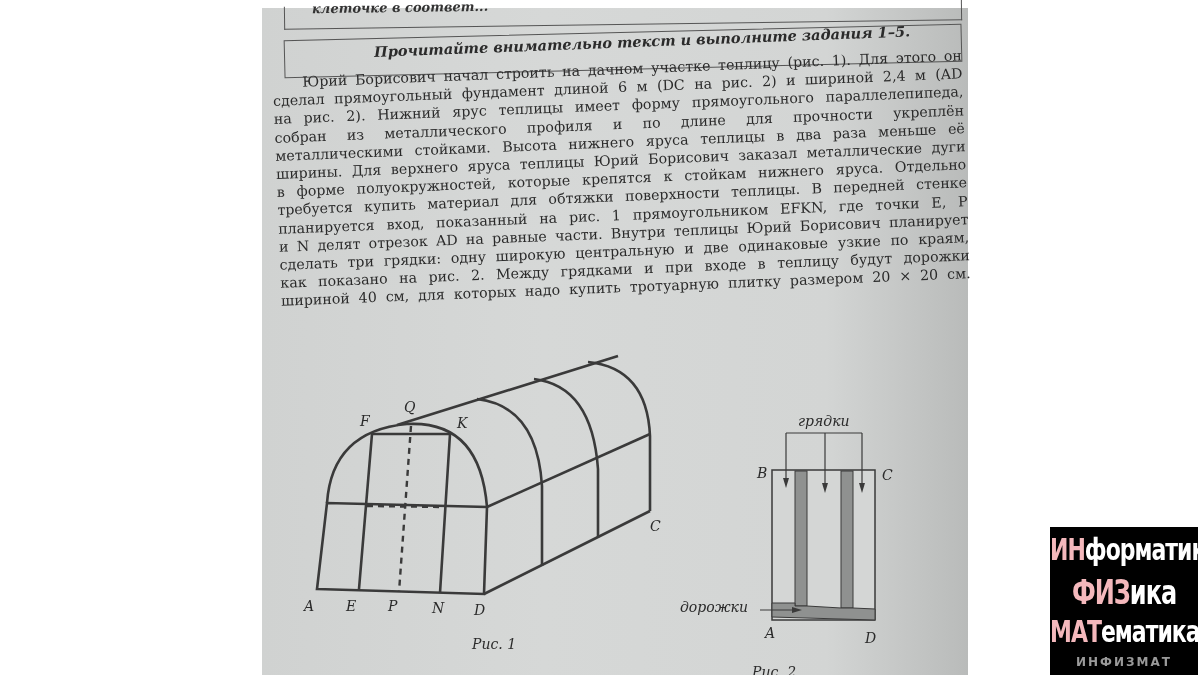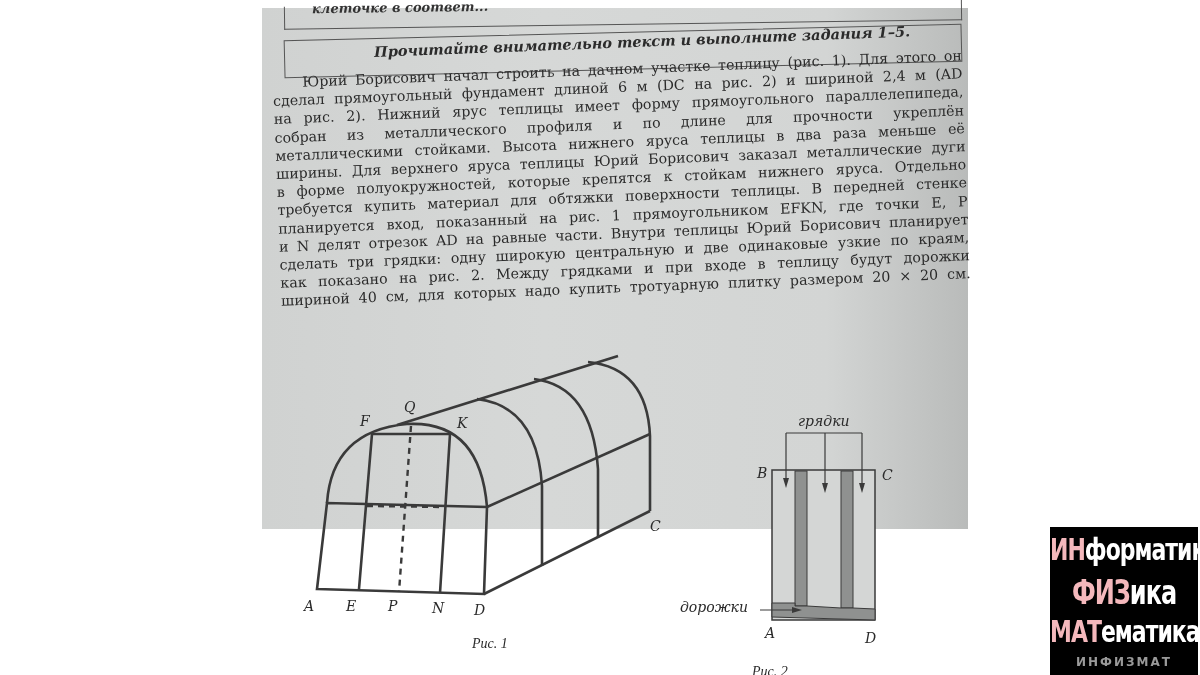--- a/index.html
+++ b/index.html
@@ -1,28 +1,28 @@
 <!DOCTYPE html>
 <html><head>
 <meta charset="utf-8">
 <style>
   html, body { margin:0; padding:0; }
   body { width:1200px; height:675px; background:#ffffff; position:relative; overflow:hidden; font-family:"DejaVu Serif", serif; }
-  .page { position:absolute; left:262px; top:8px; width:706px; height:521px;
+  .page { position:absolute; left:262px; top:8px; width:706px; height:667px;
           background: linear-gradient(90deg, #d0d2d1 0%, #d6d8d7 40%, #d3d5d4 80%, #b9bbba 100%); }
   .prev-box { position:absolute; left:22px; top:-6px; width:676px; height:22px; border:1.5px solid #555; border-top:none; transform:rotate(-0.8deg); }
   .prev-text { position:absolute; left:50px; top:-8px; font-style:italic; font-weight:bold; font-size:13px; color:#333; transform:rotate(-0.8deg); }
   .task-box { position:absolute; left:22px; top:24px; width:676px; height:36px; border:1.5px solid #555; transform:rotate(-1.4deg); }
   .task-title { position:absolute; left:112px; top:35px; font-style:italic; font-weight:bold; font-size:14.5px; color:#2b2b2b; transform:rotate(-2.2deg); transform-origin:left center; white-space:nowrap; }
   .para { position:absolute; left:10px; top:66px; width:690px; font-size:14.2px; line-height:18.2px; color:#2a2a2a; transform:rotate(-2.3deg); transform-origin:left top; }
   .para .line { white-space:nowrap; text-align:justify; text-align-last:justify; display:block; }
   .para .line.last { text-align-last:justify; }
   .fig1 { position:absolute; left:30px; top:338px; width:400px; height:330px; }
   .fig2 { position:absolute; left:400px; top:390px; width:260px; height:285px; }
-  .caption { position:absolute; font-style:italic; font-size:14px; color:#2b2b2b;font-family:Liberation Serif, serif; }
+  .caption { position:absolute; font-style:italic; font-size:14px; color:#2b2b2b; }
   .logo { position:absolute; left:1050px; top:527px; width:148px; height:148px; background:#000; overflow:hidden; }
   .logo .row { position:absolute; left:0; width:148px; text-align:center; font-family:"DejaVu Sans", sans-serif; font-weight:bold; letter-spacing:-1px; }
   .pink { color:#f4b8bc; }
   .white { color:#ffffff; }
   .logo .r1 { top:10px; font-size:22px; transform:scaleY(1.4); }
   .logo .r2 { top:52px; font-size:24px; transform:scaleY(1.4); }
   .logo .r3 { top:92px; font-size:22px; transform:scaleY(1.4); }
   .logo .r4 { top:128px; font-size:12px; color:#9a9a9a; letter-spacing:2px;text-align:center; }
 </style>
 </head>

